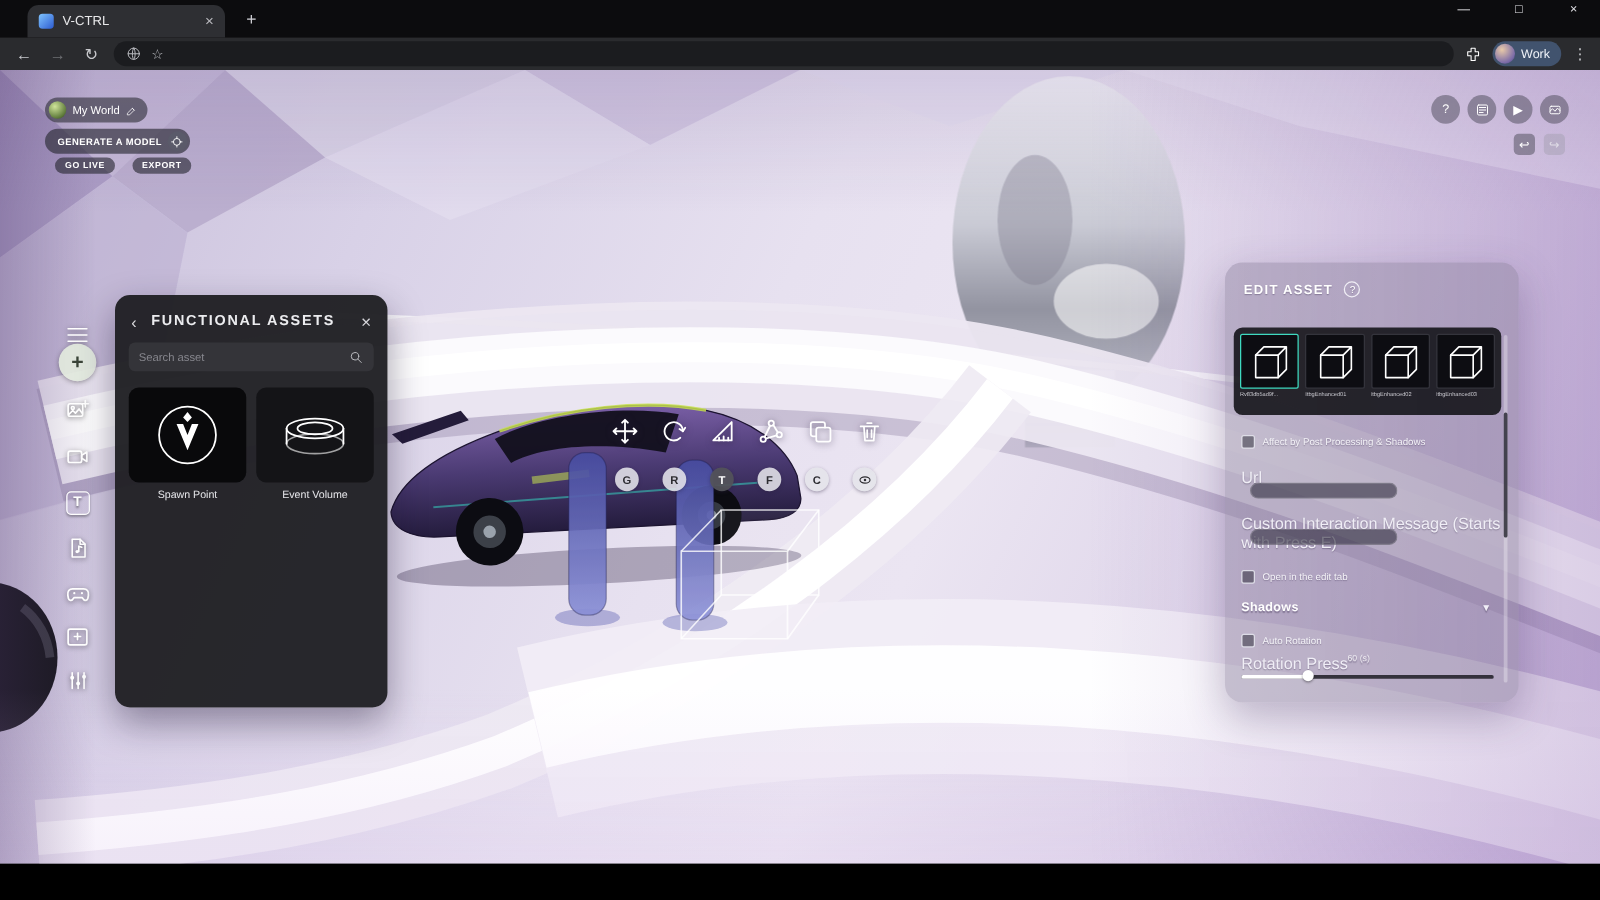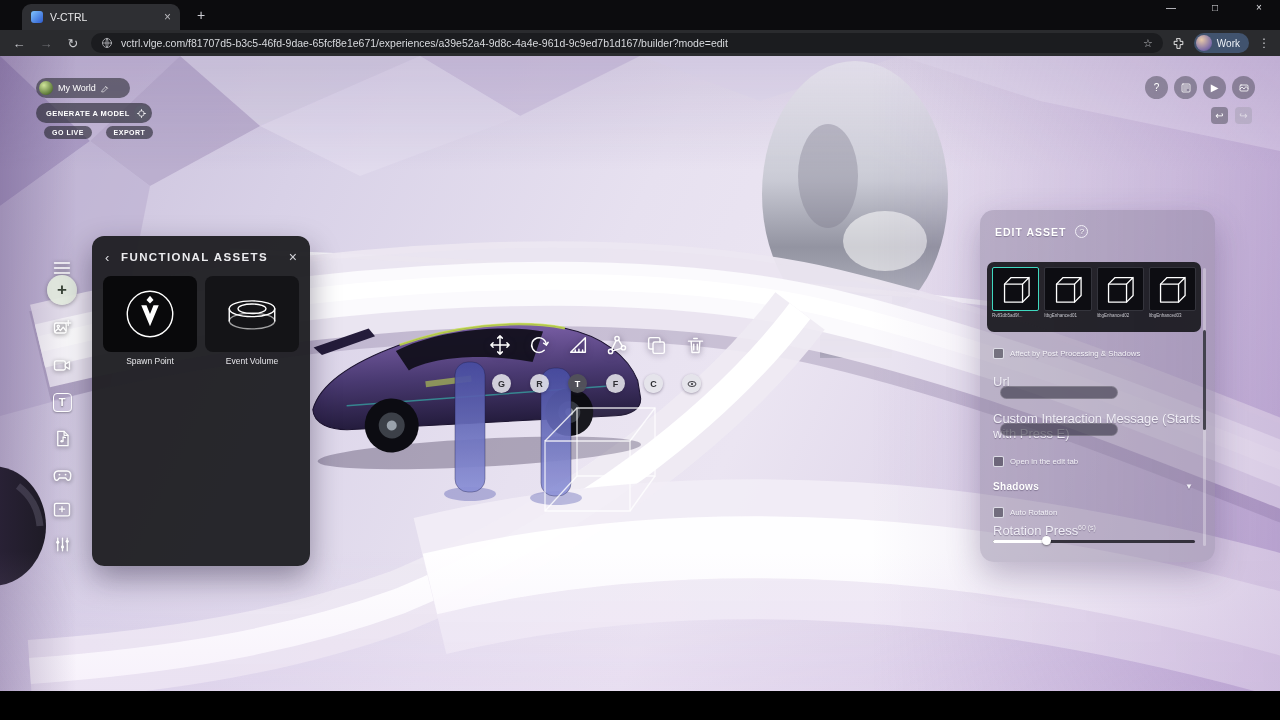--- a/index.html
+++ b/index.html
@@ -40,21 +40,21 @@
   .scene svg.art { position:absolute; left:0; top:0; }
   .scene-tint { position:absolute; inset:0; pointer-events:none;
       background:linear-gradient(90deg, rgba(80,55,110,.30) 0%, rgba(80,55,110,0) 6%, rgba(0,0,0,0) 68%, rgba(140,100,175,.30) 100%),
                  linear-gradient(180deg, rgba(110,85,145,.16) 0%, rgba(0,0,0,0) 18%, rgba(0,0,0,0) 78%, rgba(225,205,240,.28) 100%); }
 
   .bottombar { position:absolute; left:0; top:691px; width:1280px; height:29px; background:#000; }
 
   
   .pill { position:absolute; display:flex; align-items:center; background:rgba(48,48,58,.62); color:#fff;
           border-radius:10px; gap:5px; }
-  .world-pill { left:36px; top:22px; height:20px; padding:0 20px 0 3px;text-align:center; }
+  .world-pill { left:36px; top:22px; height:20px; padding:0 8px 0 3px;text-align:center; }
   .world-avatar { width:14px; height:14px; border-radius:50%; background:radial-gradient(circle at 35% 30%,#cfe49a,#5e7a3a 70%,#2c3a1e); }
   .world-label { font-size:9px; }
   .gen-btn { left:36px; top:47px; height:20px; padding:0 22px 0 10px; border-radius:11px; position:absolute;
              display:flex; align-items:center; background:rgba(44,44,54,.66); color:#fff; }
   .gen-label { font-size:7.5px; font-weight:bold; letter-spacing:.4px; }
   .gen-ico { position:absolute; right:2px; top:2px; width:16px; height:16px; border-radius:50%;
              background:rgba(90,90,105,.9); display:flex; align-items:center; justify-content:center; }
   .mini-btn { position:absolute; height:13px; border-radius:7px; background:rgba(38,38,48,.62); color:#fff;
               font-size:7px; font-weight:bold; letter-spacing:.5px; display:flex; align-items:center; justify-content:center; }
   .golive { left:44px; top:70px; width:48px; }
@@ -173,21 +173,20 @@
 
   <div class="browser-toolbar">
     <span class="navbtn">←</span>
     <span class="navbtn dim">→</span>
     <span class="navbtn">↻</span>
     <div class="omnibox">
       <svg class="ic gray ombadge" viewBox="0 0 24 24" width="12" height="12">
           <circle cx="12" cy="12" r="9"></circle>
           <path d="M3 12h18M12 3c3 3 3 15 0 18c-3-3-3-15 0-18z"></path>
         </svg>
-      <span class="urltext">vctrl.vlge.com/f81707d5-b3c5-46fd-9dae-65fcf8e1e671/experiences/a39e52a4-9d8c-4a4e-961d-9c9ed7b1d167/builder?mode=edit</span>
       <span class="star">☆</span>
     </div>
     <svg class="ic puzzle" viewBox="0 0 24 24" width="13" height="13">
         <path d="M9 3h6v5h5v6h-5v7H9v-7H4V8h5z"></path>
       </svg>
     <div class="profile-chip">
       <span class="avatar"></span>
       <span class="profile-label">Work</span>
     </div>
     <span class="menu-dots">⋮</span>
@@ -377,20 +376,27 @@
             <circle cx="18" cy="8" r="2" fill="#fff" stroke="none"></circle>
           </svg>
       </div>
     </div>
 
     <div class="assets-panel">
       <div class="ap-header">
         <span class="ap-back">‹</span>
         <span class="ap-title">FUNCTIONAL ASSETS</span>
         <span class="ap-close">×</span>
+      </div>
+      <div class="ap-search">
+        <input placeholder="Search asset" style="">
+        <svg class="ic gray" viewBox="0 0 24 24" width="12" height="12">
+            <circle cx="10" cy="10" r="6"></circle>
+            <path d="M14.5 14.5L20 20"></path>
+          </svg>
       </div>
       <div class="ap-grid">
         <div class="ap-item">
           <div class="ap-thumb darker">
             <svg class="ic" viewBox="0 0 80 80" width="70" height="70" stroke-width="2">
                 <circle cx="40" cy="40" r="26"></circle>
                 <path d="M30 30 L40 54 L50 30 L44 30 L40 40 L36 30 Z" fill="#fff" stroke="none"></path>
                 <path d="M36 24 L40 19 L44 24 L40 28 Z" fill="#fff" stroke="none"></path>
               </svg>
           </div>

